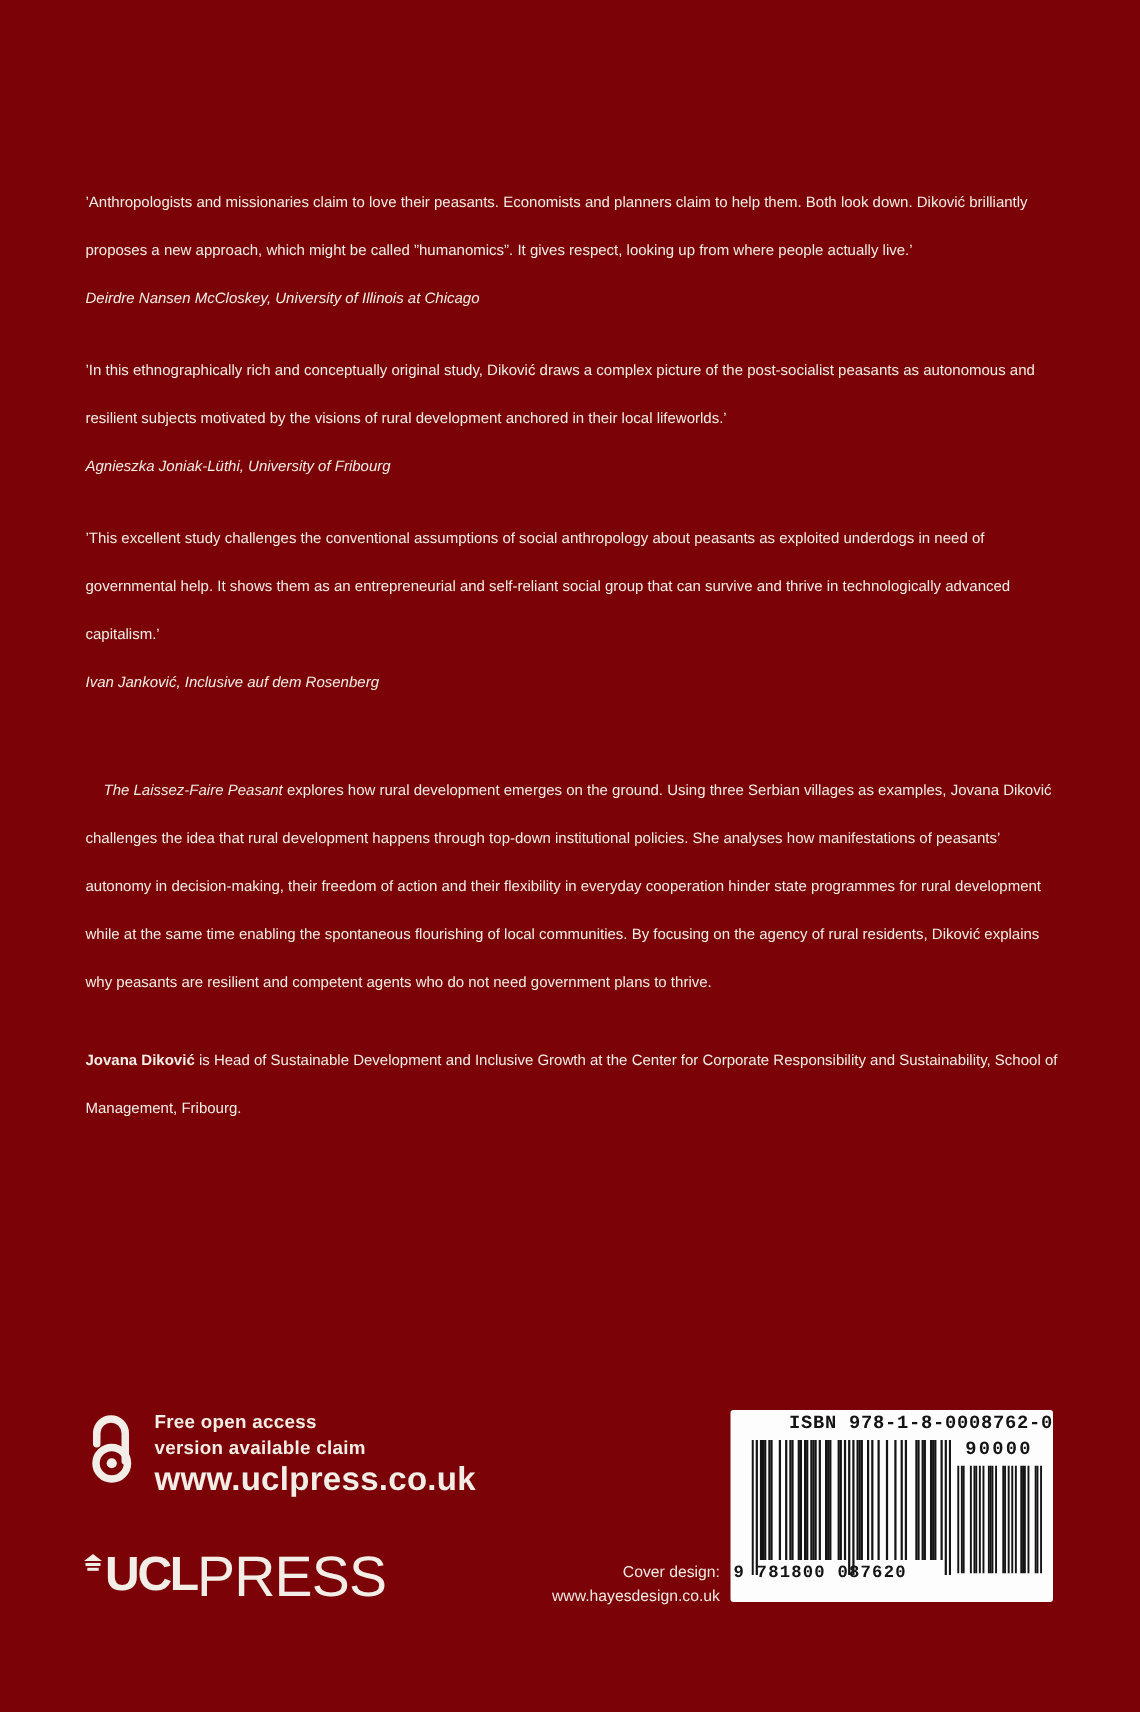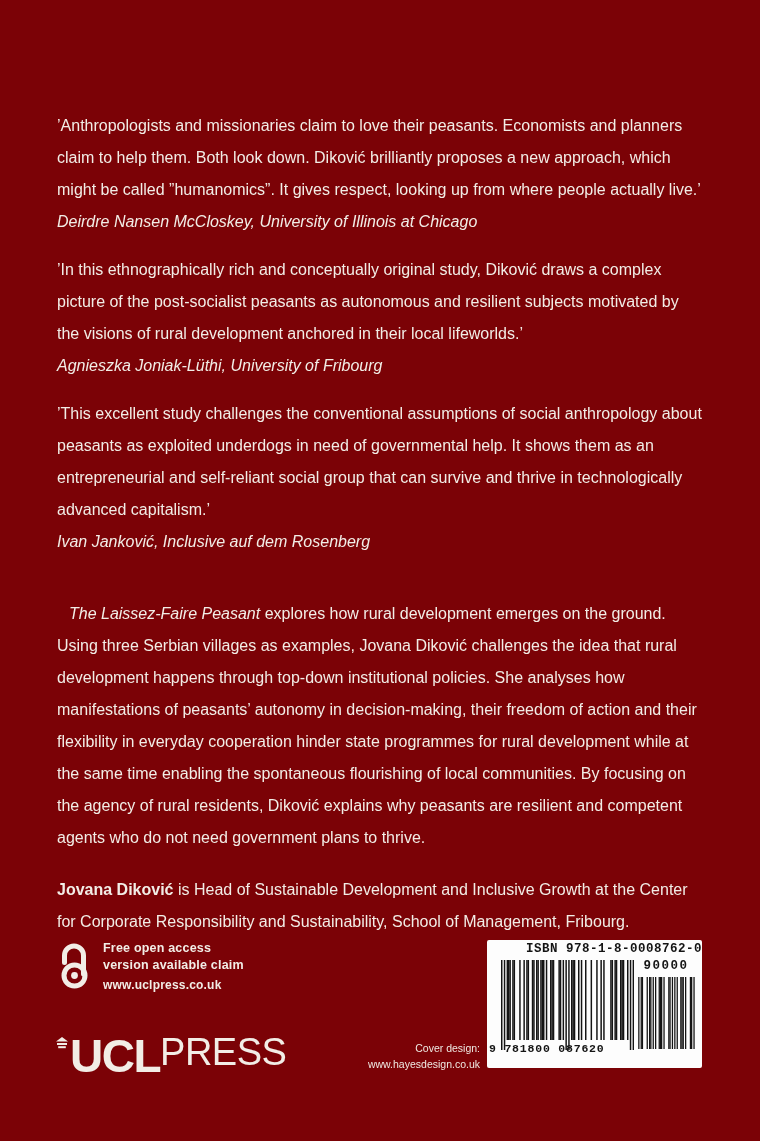--- a/index.html
+++ b/index.html
@@ -2,39 +2,39 @@
 <html><head>
 <meta charset="utf-8">
 <style>
   html,body{margin:0;padding:0;}
   body{
     width:760px;height:1141px;position:relative;overflow:hidden;
     background:#7b0206;
     color:#f2ede6;
     font-family:"Liberation Sans",sans-serif;
   }
-  .text-col{position:absolute;left:57px;width:648px;top:110px;font-size:16px;line-height:32px;}
+  .text-col{position:absolute;left:57px;width:648px;top:120px;font-size:10px;line-height:32px;}
   .quote{margin:0;}
   .attr{margin:0 0 16px 0;font-style:italic;}
   .attr.last{margin-bottom:40px;}
   .desc{margin:0 0 20px 0;}
   .lead-italic{font-style:italic;margin-left:12px;}
   .bio{margin:0;}
   .bio-name{font-weight:bold;}
 
   
   .oa{position:absolute;left:57px;top:940px;display:flex;align-items:flex-start;}
   .oa-icon{margin-right:13px;margin-top:2px;}
   .oa-l1,.oa-l2{font-weight:bold;font-size:12.5px;line-height:17px;letter-spacing:.2px;}
-  .oa-url{font-weight:bold;font-size:12px;line-height:23px;letter-spacing:.2px;}
+  .oa-url{font-weight:bold;font-size:22px;line-height:23px;letter-spacing:.2px;}
 
   
   .ucl{position:absolute;left:56px;top:1033px;display:flex;align-items:flex-start;white-space:nowrap;}
   .ucl-icon{margin:3px 2px 0 0;}
-  .ucl-bold{font-size:46px;font-weight:bold;letter-spacing:-1.5px;line-height:1;}
+  .ucl-bold{font-size:32px;font-weight:bold;letter-spacing:-1.5px;line-height:1;}
   .ucl-light{font-size:38px;font-weight:400;letter-spacing:-.5px;line-height:1;}
 
   
   .credits{position:absolute;right:280px;top:1040px;text-align:right;font-size:10.5px;line-height:16px;color:#efe9e2;}
 
   
   .barcode{position:absolute;left:487px;top:940px;width:215px;height:128px;background:#fdfdfd;border-radius:2px;color:#141414;}
   .isbn-line{position:absolute;top:2px;left:0;width:100%;text-align:right;
     font-family:"Liberation Mono","DejaVu Sans Mono",monospace;font-size:12.5px;font-weight:700;letter-spacing:.5px;}
   .main-bars{position:absolute;left:14px;top:20px;}

